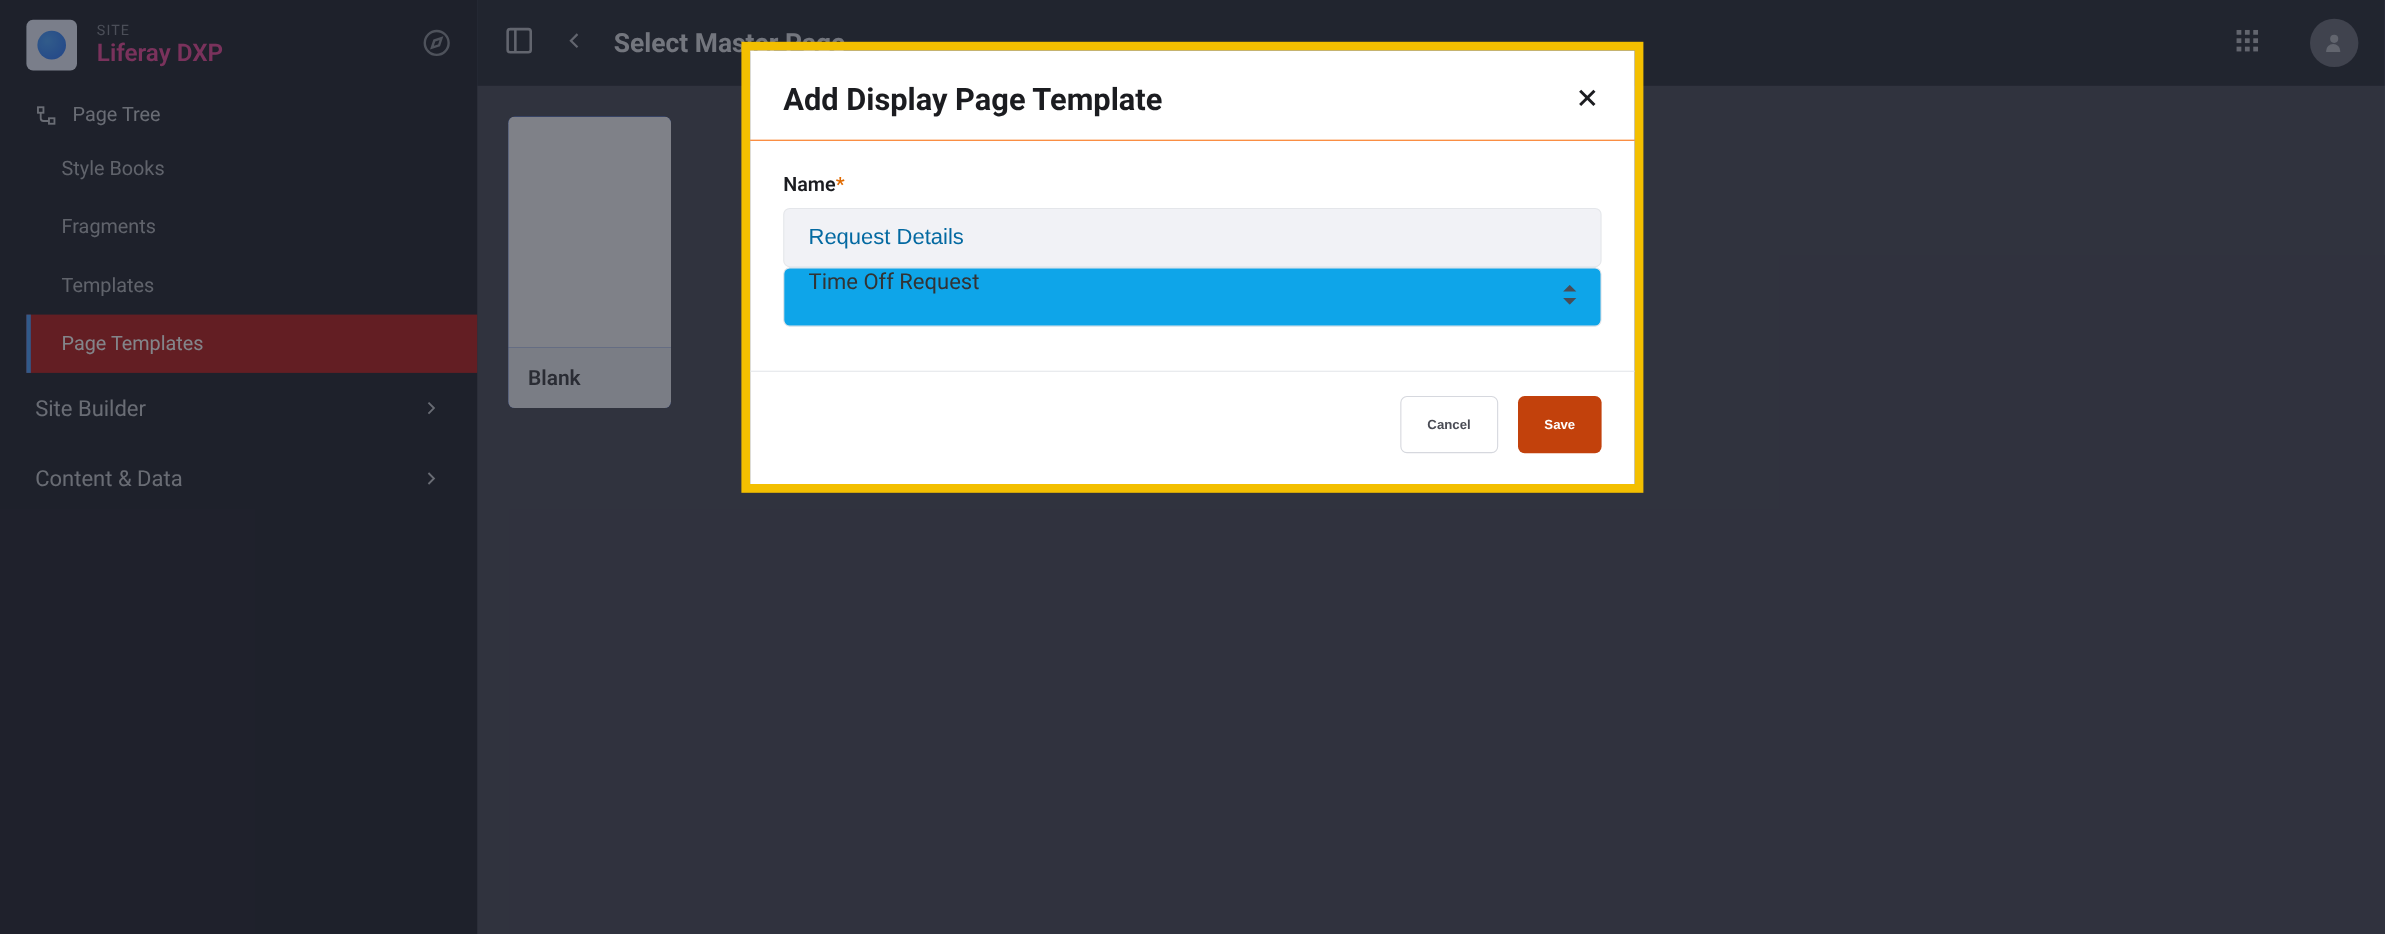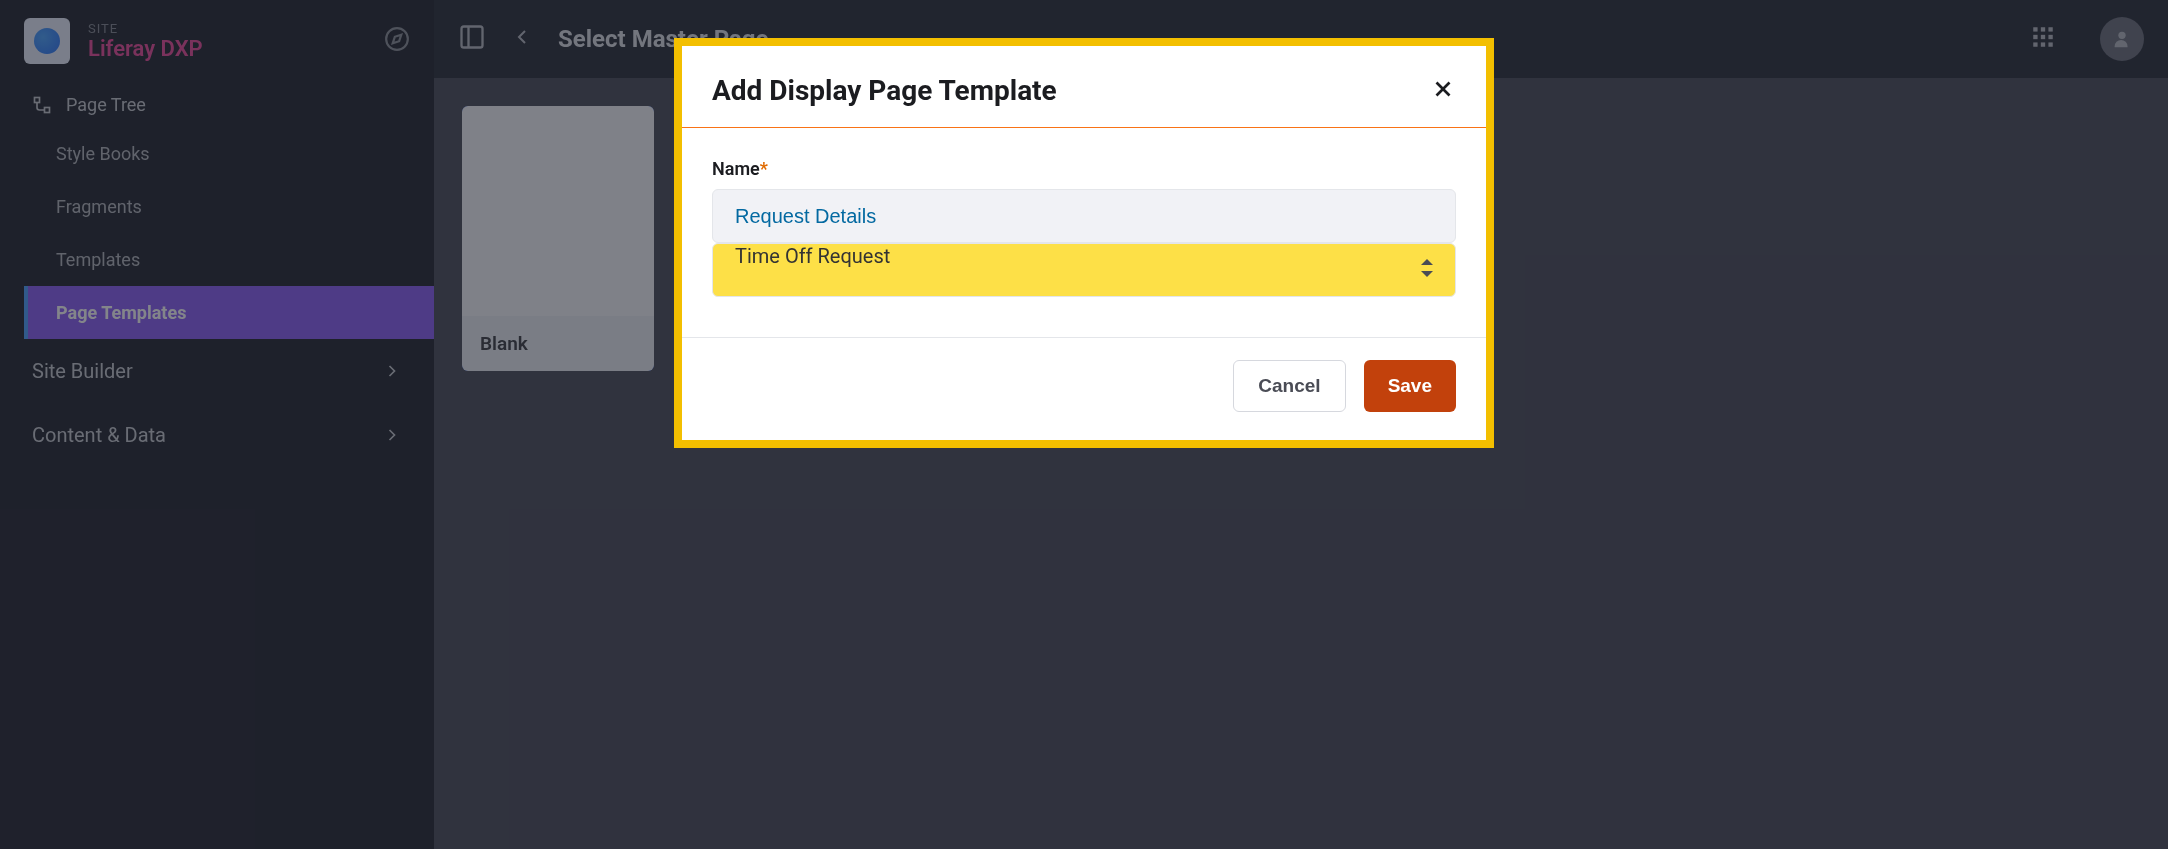--- a/index.html
+++ b/index.html
@@ -77,22 +77,22 @@
   padding-left: 24px;
 }
 .nav-subitem {
   padding: 16px 32px;
   font-size: 18px;
   color: #b2b4bb;
   cursor: pointer;
 }
 .nav-subitem.active {
   color: #fff;
-  font-weight: 700;
-  background: #8b5cf6;
+  font-weight: 400;
+  background: #b91c1c;
   border-left: 4px solid #4b9fff;
   padding-left: 28px;
 }
 
 
 .main-area {
   position: absolute;
   left: 434px; top: 0; right: 0; height: 100%;
   background: #474957;
 }
@@ -118,21 +118,21 @@
   border-radius: 50%;
   background: #6a6d7a;
   display: flex; align-items: center; justify-content: center;
 }
 .avatar-circle svg { color: #b6b9c2; }
 
 .content-body {
   padding: 28px;
 }
 .template-card {
-  width: 192px;
+  width: 148px;
   background: #1d4ed8;
   border-radius: 6px;
   overflow: hidden;
 }
 .template-thumb {
   height: 210px;
   background: #f6f7fa;
 }
 .template-label {
   padding: 16px 18px;
@@ -201,21 +201,21 @@
   padding: 0 22px;
   font-size: 20px;
   color: #0369a1;
 }
 .select-wrap {
   position: relative;
 }
 .select-input {
   width: 100%;
   height: 54px;
-  background: #fde047;
+  background: #0ea5e9;
   border: 1px solid #e4e6ea;
   border-radius: 6px;
   padding: 0 22px;
   font-size: 20px;
   color: #333;
   appearance: none;
   cursor: pointer;
 }
 .select-caret {
   position: absolute;
@@ -229,21 +229,21 @@
   display: flex;
   justify-content: flex-end;
   gap: 18px;
   padding: 22px 30px 28px 30px;
   border-top: 1px solid #e4e6ea;
 }
 .btn {
   height: 52px;
   padding: 0 24px;
   border-radius: 6px;
-  font-size: 19px;
+  font-size: 12px;
   font-weight: 600;
   cursor: pointer;
   border: none;
 }
 .btn-secondary {
   background: #fff;
   border: 1px solid #d6d8de;
   color: #4a4c55;
 }
 .btn-primary {

